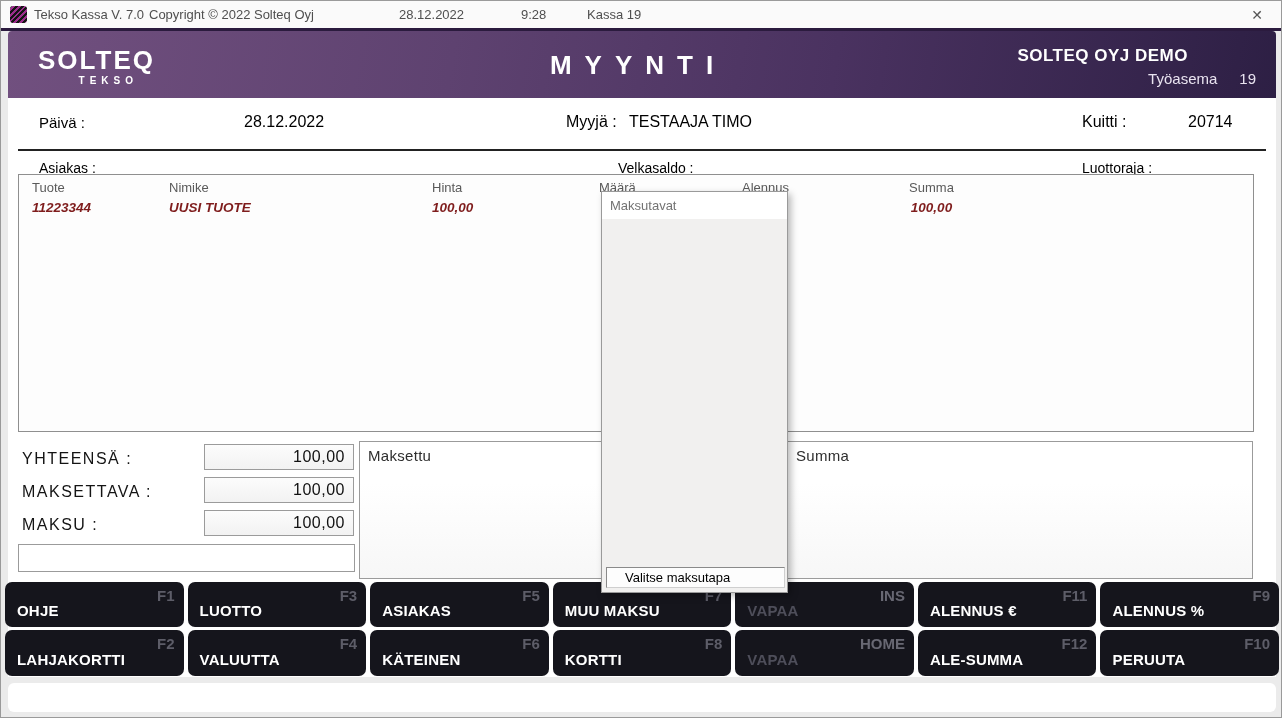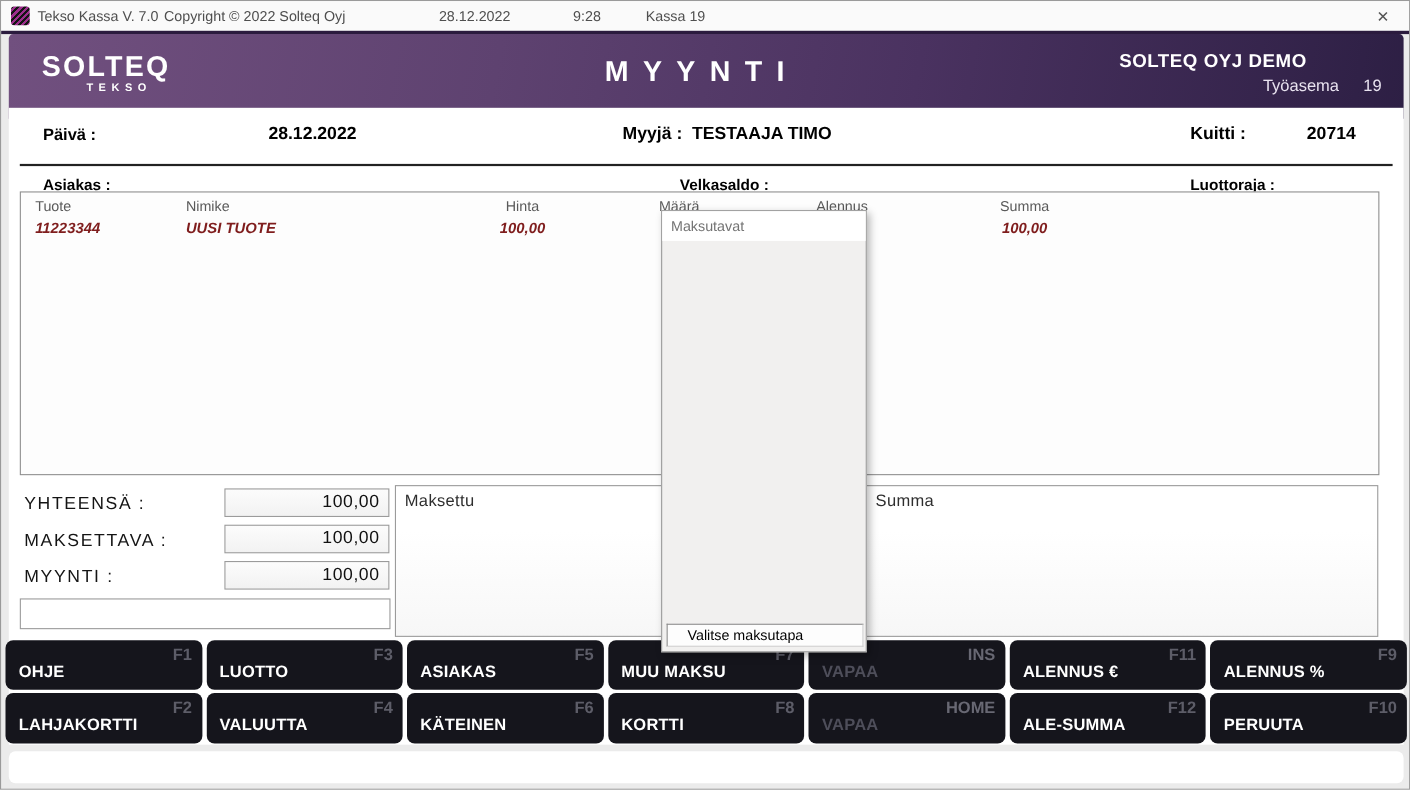--- a/index.html
+++ b/index.html
@@ -20,31 +20,31 @@
   .logo-main{position:absolute;left:30px;top:14px;color:#fff;font-size:26px;font-weight:700;letter-spacing:2px;}
   .logo-sub{position:absolute;left:30px;top:44px;width:100px;text-align:right;color:#fff;font-size:10px;font-weight:600;letter-spacing:5px;}
   .header-title{position:absolute;left:0;top:19px;width:1260px;text-align:center;color:#fff;font-size:26px;font-weight:700;letter-spacing:13px;}
   .header-company{position:absolute;right:88px;top:15px;color:#fff;font-size:17px;font-weight:700;letter-spacing:.5px;white-space:nowrap;}
   .header-ws{position:absolute;right:20px;top:39px;color:#e9e3f0;font-size:15px;white-space:nowrap;}
   .header-ws .ws-val{margin-left:22px;margin-top:30px;}
 
   
   .main{position:absolute;left:7px;top:97px;width:1268px;height:579px;background:#fff;}
 
-  .lblb{position:absolute;font-weight:700;color:#000;white-space:nowrap;}
+  .lblb{position:absolute;font-weight:400;color:#000;white-space:nowrap;}
   .f15{font-size:15px}.f16{font-size:16px}.f14{font-size:14px}
   .sep{position:absolute;left:17px;top:148px;width:1248px;border-top:2px solid #222;}
 
   
   .table{position:absolute;left:17px;top:173px;width:1236px;height:258px;border:1px solid #8f8f8f;
          background:#fdfdfd;box-sizing:border-box;}
   .th{position:absolute;top:5px;font-size:13px;color:#5a5a5a;white-space:nowrap;}
   .td{position:absolute;top:25px;font-size:13.5px;font-weight:700;color:#7f1d1d;white-space:nowrap;font-style:italic;}
   .c-tuote{left:13px}.c-nimike{left:150px}
-  .c-hinta{left:413px;width:86px;text-align:center}
+  .c-hinta{left:413px;width:86px;text-align:left}
   .c-maara{left:580px}
   .c-alennus{left:683px;width:87px;text-align:right}
   .c-summa{left:860px;width:105px;text-align:center}
 
   
   .total-lbl{position:absolute;left:21px;font-size:16px;color:#141414;letter-spacing:1.5px;white-space:nowrap;}
   .tl1{top:449px}.tl2{top:482px}.tl3{top:515px}
   .valbox{position:absolute;left:203px;width:150px;height:26px;border:1px solid #9b9b9b;
           background:linear-gradient(#fcfcfc,#f2f2f2);box-sizing:border-box;
           text-align:right;line-height:24px;padding-right:8px;font-size:16px;letter-spacing:.5px;color:#111;}
@@ -135,21 +135,21 @@
     <div>
       <span class="td c-tuote">11223344</span>
       <span class="td c-nimike">UUSI TUOTE</span>
       <span class="td c-hinta">100,00</span>
       <span class="td c-summa">100,00</span>
     </div>
   </div>
 
   <span class="total-lbl tl1">YHTEENSÄ :</span>
   <span class="total-lbl tl2">MAKSETTAVA :</span>
-  <span class="total-lbl tl3">MYYNTI :</span>
+  <span class="total-lbl tl3">MAKSU :</span>
   <div class="valbox vb1">100,00</div>
   <div class="valbox vb2">100,00</div>
   <div class="valbox vb3">100,00</div>
   <div class="entrybox"></div>
 
   <div class="panel panel-paid">
     <span class="panel-label">Maksettu</span>
   </div>
   <div class="panel panel-sum">
     <span class="panel-label">Summa</span>

